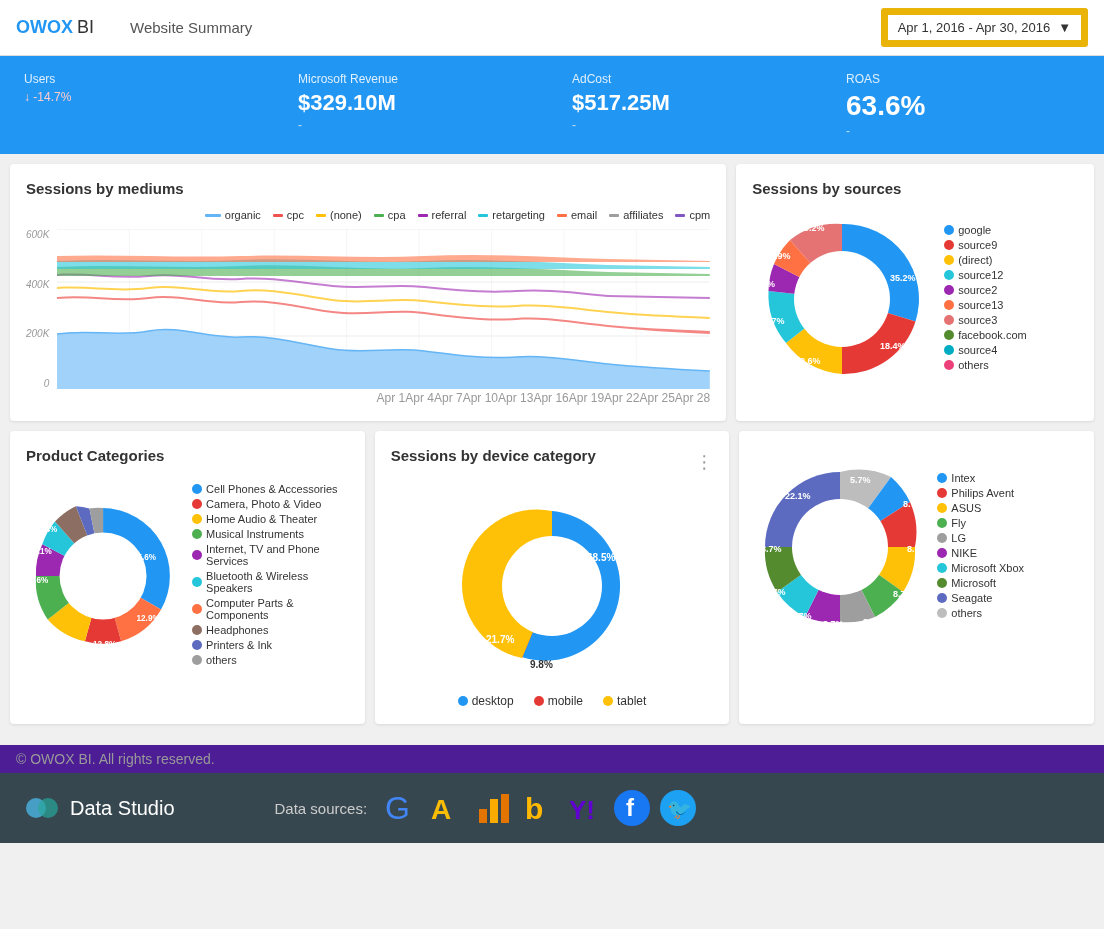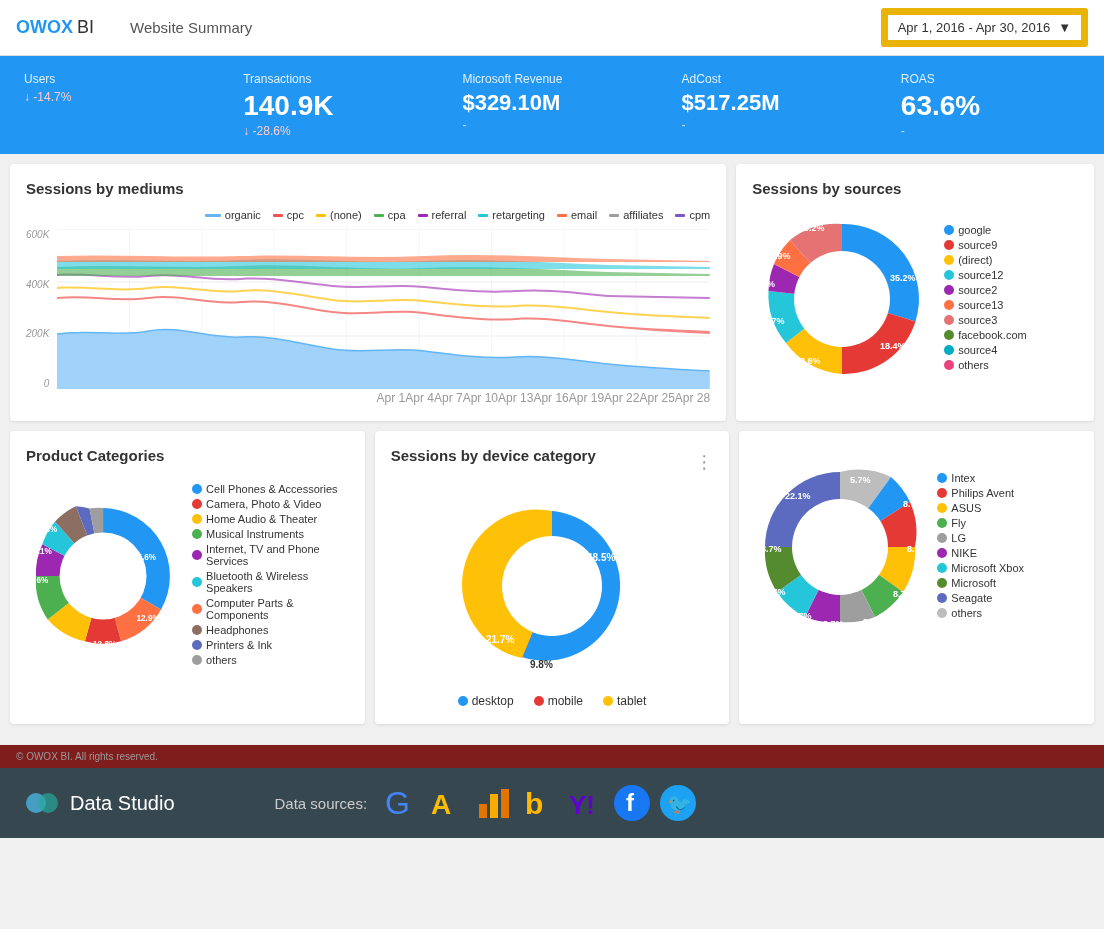--- a/index.html
+++ b/index.html
@@ -71,23 +71,23 @@
     .legend-circle { width: 10px; height: 10px; border-radius: 50%; flex-shrink: 0; }
 
     
     .donut-container { display: flex; align-items: center; gap: 12px; }
     .donut-legend { font-size: 11px; }
     .donut-legend .legend-item { margin-bottom: 3px; }
 
     
     .footer-copy {
       padding: 6px 16px;
-      font-size: 10px;
+      font-size: 14px;
       color: #999;
-      background: #7f1d1d;
+      background: #4c1d95;
       border-top: 1px solid #eee;
     }
     .footer-bar {
       background: #37474F;
       padding: 16px 24px;
       display: flex;
       align-items: center;
       gap: 20px;
     }
     .footer-logo { display: flex; align-items: center; gap: 10px; }
@@ -108,25 +108,20 @@
     <span>▼</span>
   </div>
 </div>
 
 <div class="metrics-bar">
   <div class="metric-item">
     <div class="metric-label">Users</div>
     <div class="metric-change negative">↓ -14.7%</div>
   </div>
   <div class="metric-item">
-    <div class="metric-label">Transactions</div>
-    <div class="metric-value">140.9K</div>
-    <div class="metric-change negative">↓ -28.6%</div>
-  </div>
-  <div class="metric-item">
     <div class="metric-label">Microsoft Revenue</div>
     <div class="metric-value" style="font-size:22px;">$329.10M</div>
     <div class="metric-change neutral">-</div>
   </div>
   <div class="metric-item">
     <div class="metric-label">AdCost</div>
     <div class="metric-value" style="font-size:22px;">$517.25M</div>
     <div class="metric-change neutral">-</div>
   </div>
   <div class="metric-item">

